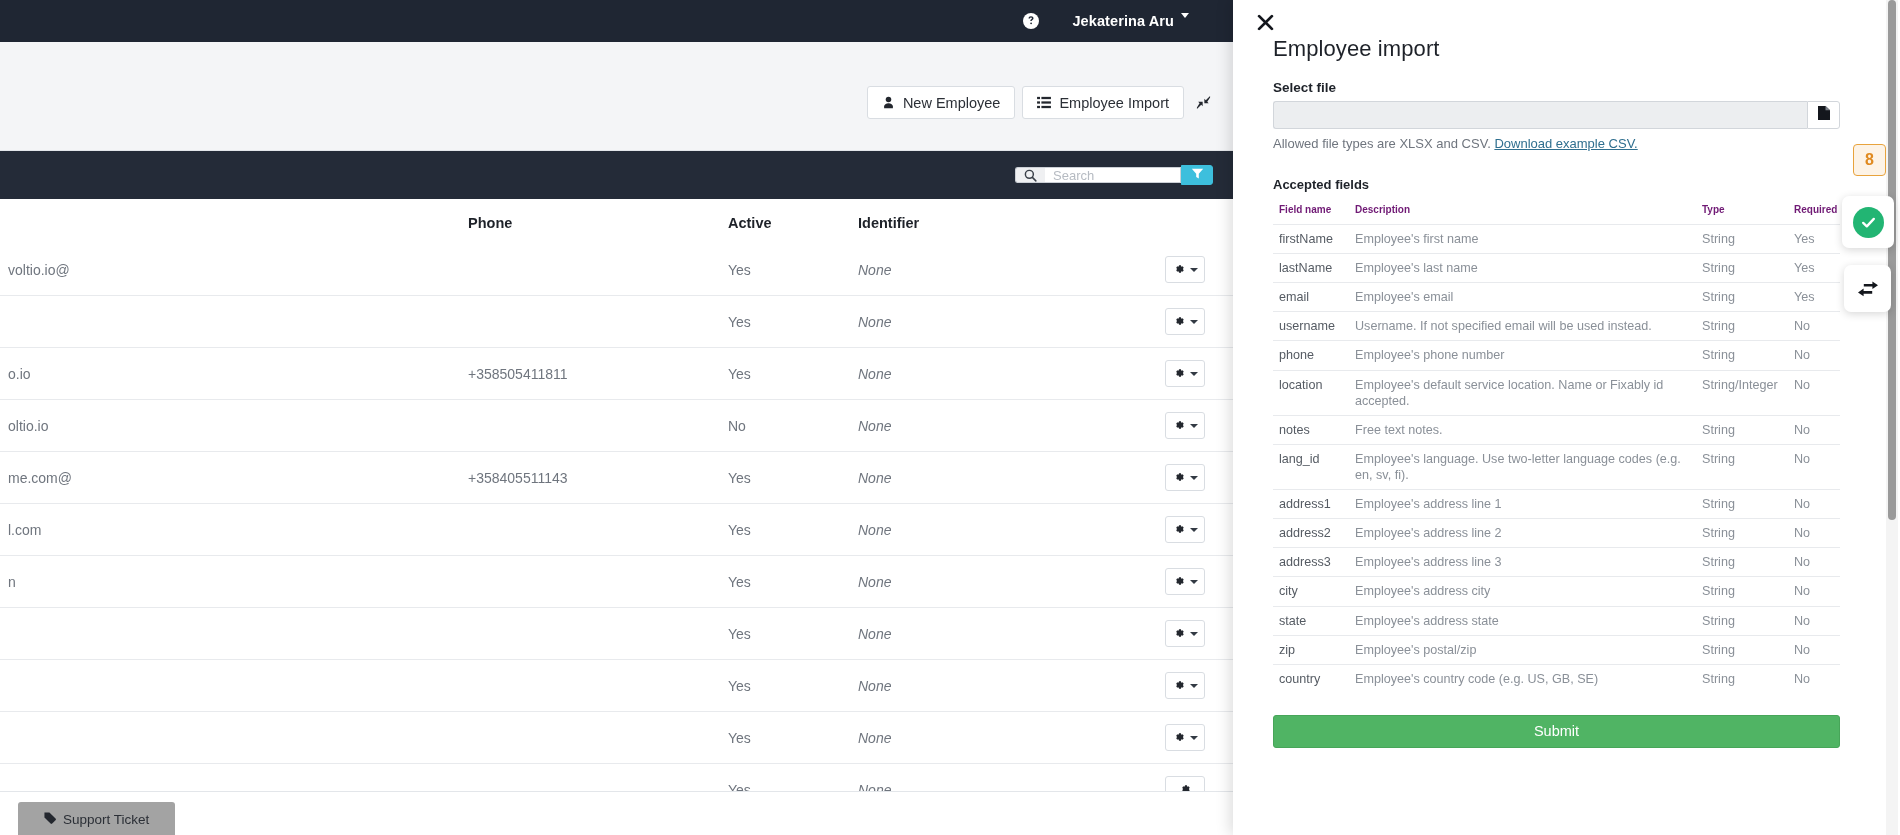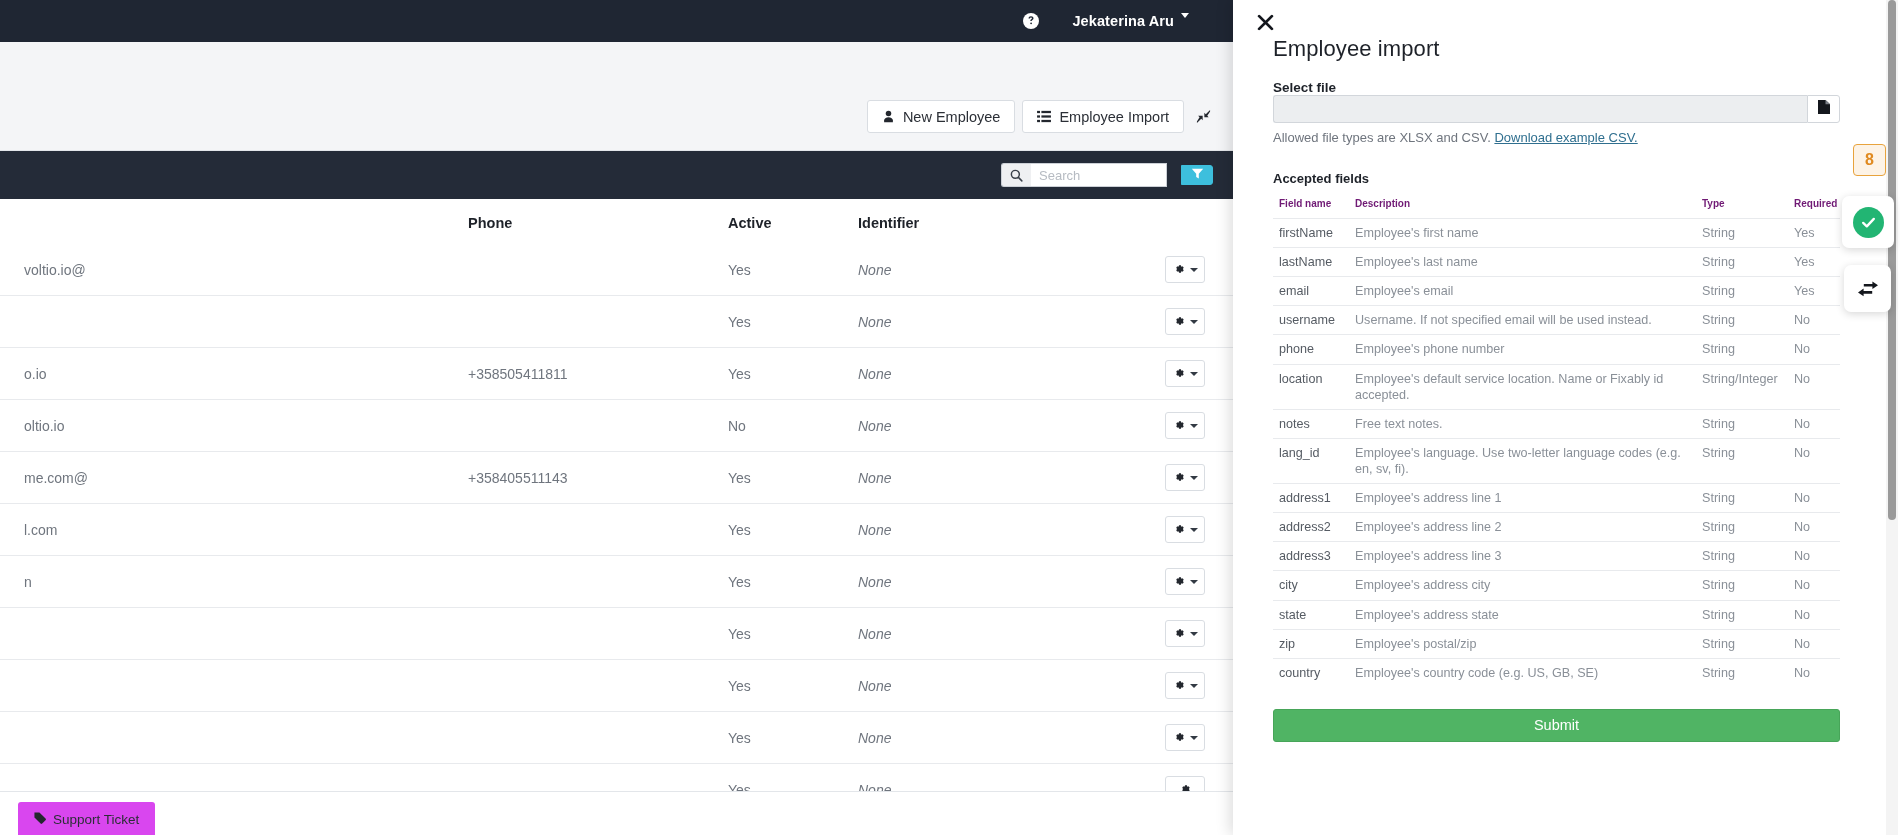--- a/index.html
+++ b/index.html
@@ -59,21 +59,21 @@
   .page-body {
     position: absolute;
     left: 0; top: 42px;
     width: 1233px; bottom: 0;
     background: #f4f5f7;
   }
 
   
   .toolbar {
     position: absolute;
-    left: 0; top: 54px;
+    left: 0; top: 40px;
     width: 1233px; height: 56px; text-align: center;
   }
   .toolbar-btns {
     position: absolute;
     right: 22px; top: 4px;
     display: flex;
     align-items: center;
   }
   .btn-outline {
     background: #ffffff;
@@ -111,22 +111,22 @@
     height: 48px;
     background: #242b38;
     display: flex;
     align-items: center;
     justify-content: flex-end;
     padding-right: 20px;
   }
   .search-wrap {
     display: flex;
     align-items: stretch;
-    height: 24px;
-    margin-right: 14px;
+    height: 16px;
+    margin-right: 0;
   }
   .search-addon {
     width: 30px;
     background: #eff0f2;
     border: 1px solid #ccd0d6;
     border-right: none;
     border-radius: 3px 0 0 3px;
     display: flex; align-items: center; justify-content: center;
     color: #3a4049;
   }
@@ -179,21 +179,20 @@
   .col-ident   { width: 180px; }
   .col-actions { width: 203px; }
   .cell-yes { color: #22a04a; }
   .cell-no  { color: #e14b4b; }
   .cell-none { font-style: italic; color: #6f757e; }
   .email-clip {
     direction: rtl;
     text-align: left;
     overflow: hidden;
     white-space: nowrap;
-    margin-left: 16px;
   }
   .gear-btn {
     float: right;
     background: #ffffff;
     border: 1px solid #d9dde2;
     border-radius: 3px;
     height: 27px;
     width: 40px;
     display: flex;
     align-items: center;
@@ -213,24 +212,24 @@
   .footer {
     position: absolute;
     left: 0; bottom: 0;
     width: 1233px; height: 44px;
     background: #ffffff;
     border-top: 1px solid #e3e6ea;
   }
   .support-ticket {
     position: absolute;
     left: 18px; top: 10px;
-    background: #d946ef;
+    background: #a3a3a3;
     border-radius: 3px 3px 0 0;
     height: 34px;
-    padding: 0 16px;
+    padding: 0 26px;
     display: flex;
     align-items: center;
     gap: 7px;
     font-size: 13.5px;
     color: #2b2f36;
     cursor: pointer;
   }
 
   
   .overlay-panel {
@@ -261,20 +260,21 @@
     font-size: 22px;
     color: #1e2229;
     font-weight: normal;
     margin: 0 0 18px 0;
     letter-spacing: .1px;
   }
   .field-label {
     font-size: 13.5px;
     font-weight: bold;
     color: #1e2229;
+    margin-bottom: 6px;
   }
   .file-row {
     display: flex;
     align-items: stretch;
     height: 28px;
   }
   .file-fake-input {
     flex: 1;
     background: #eceef0;
     border: 1px solid #d2d6db;

